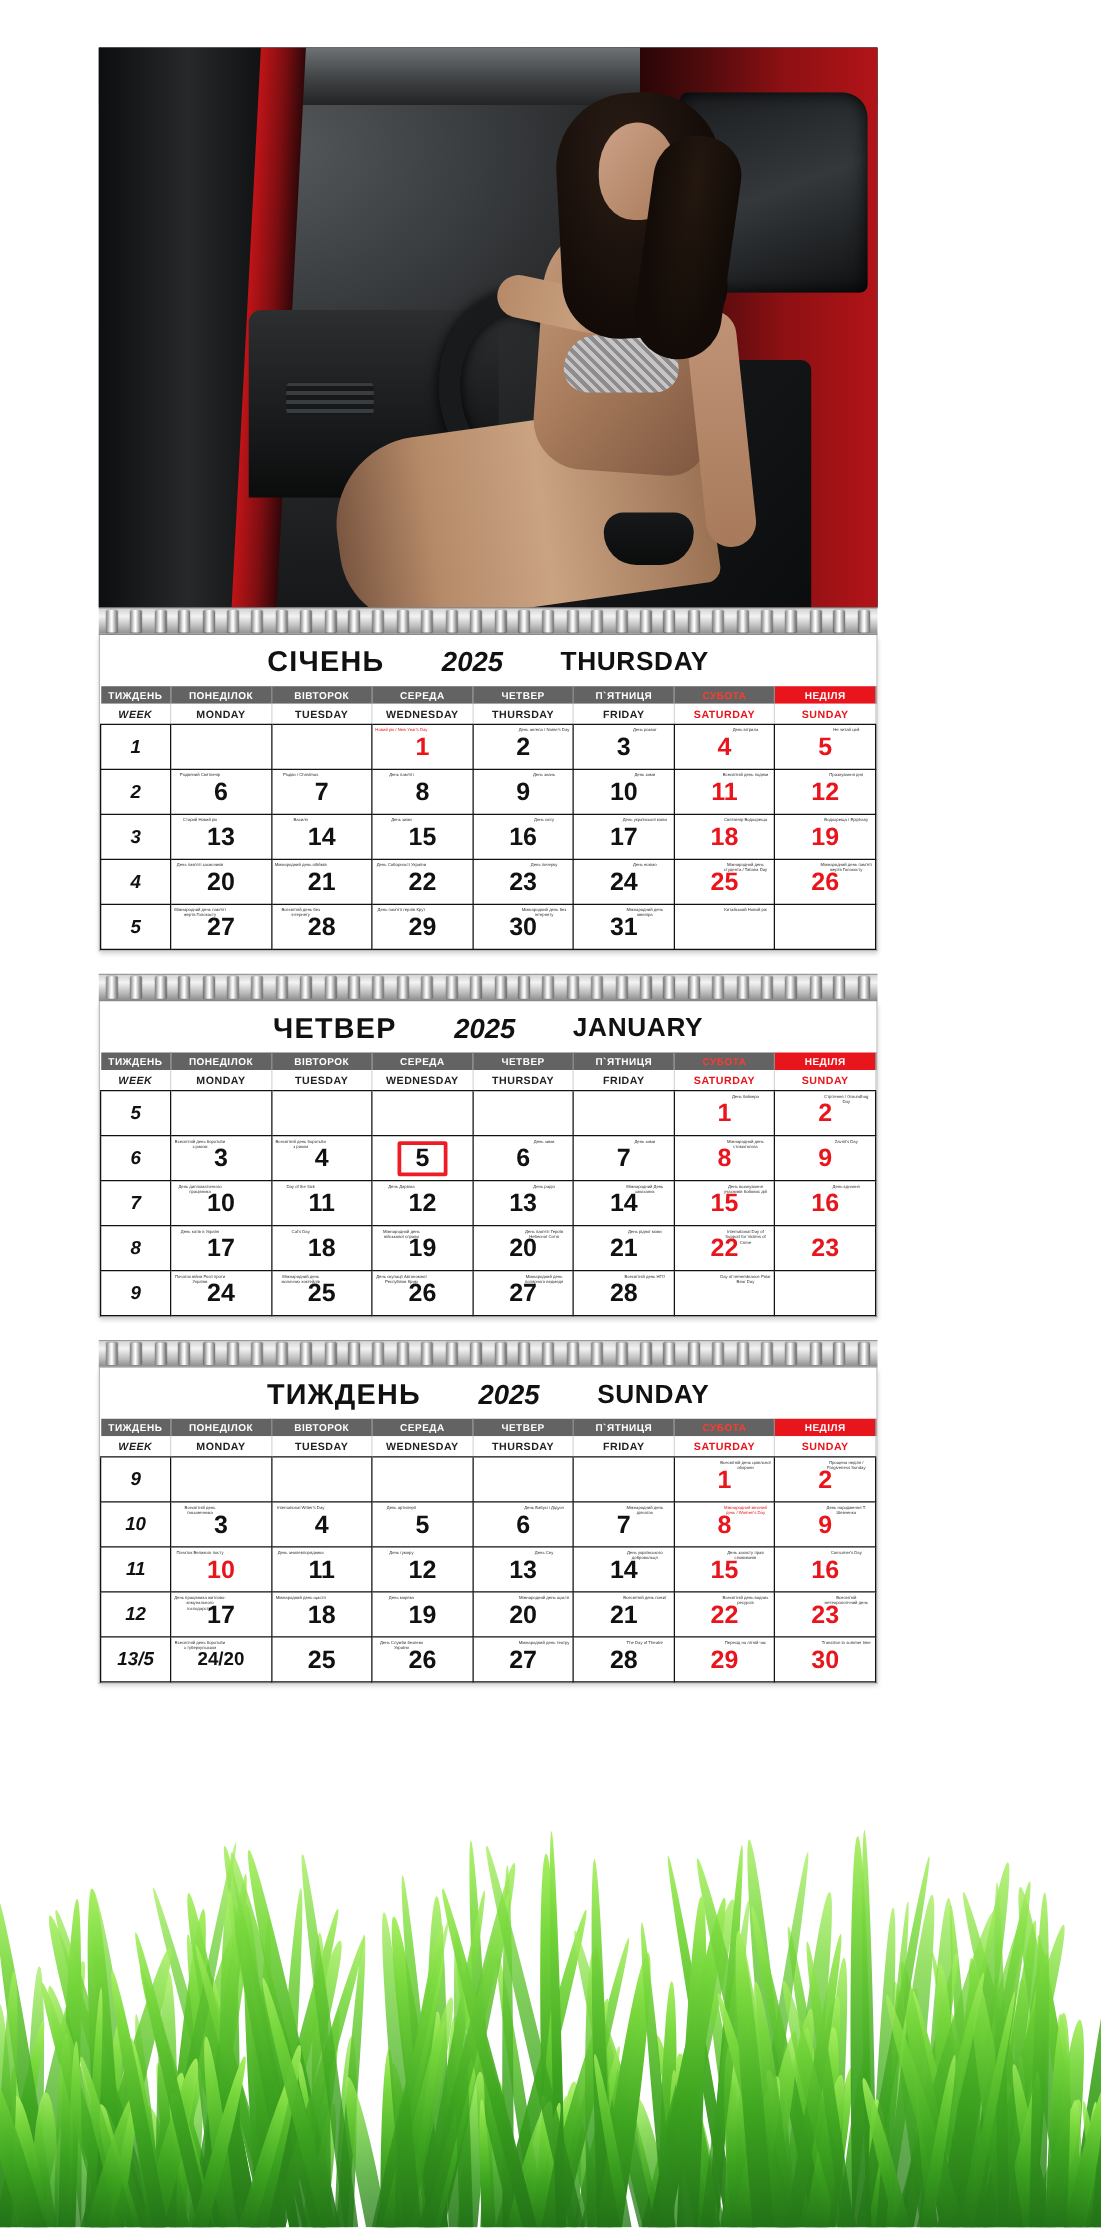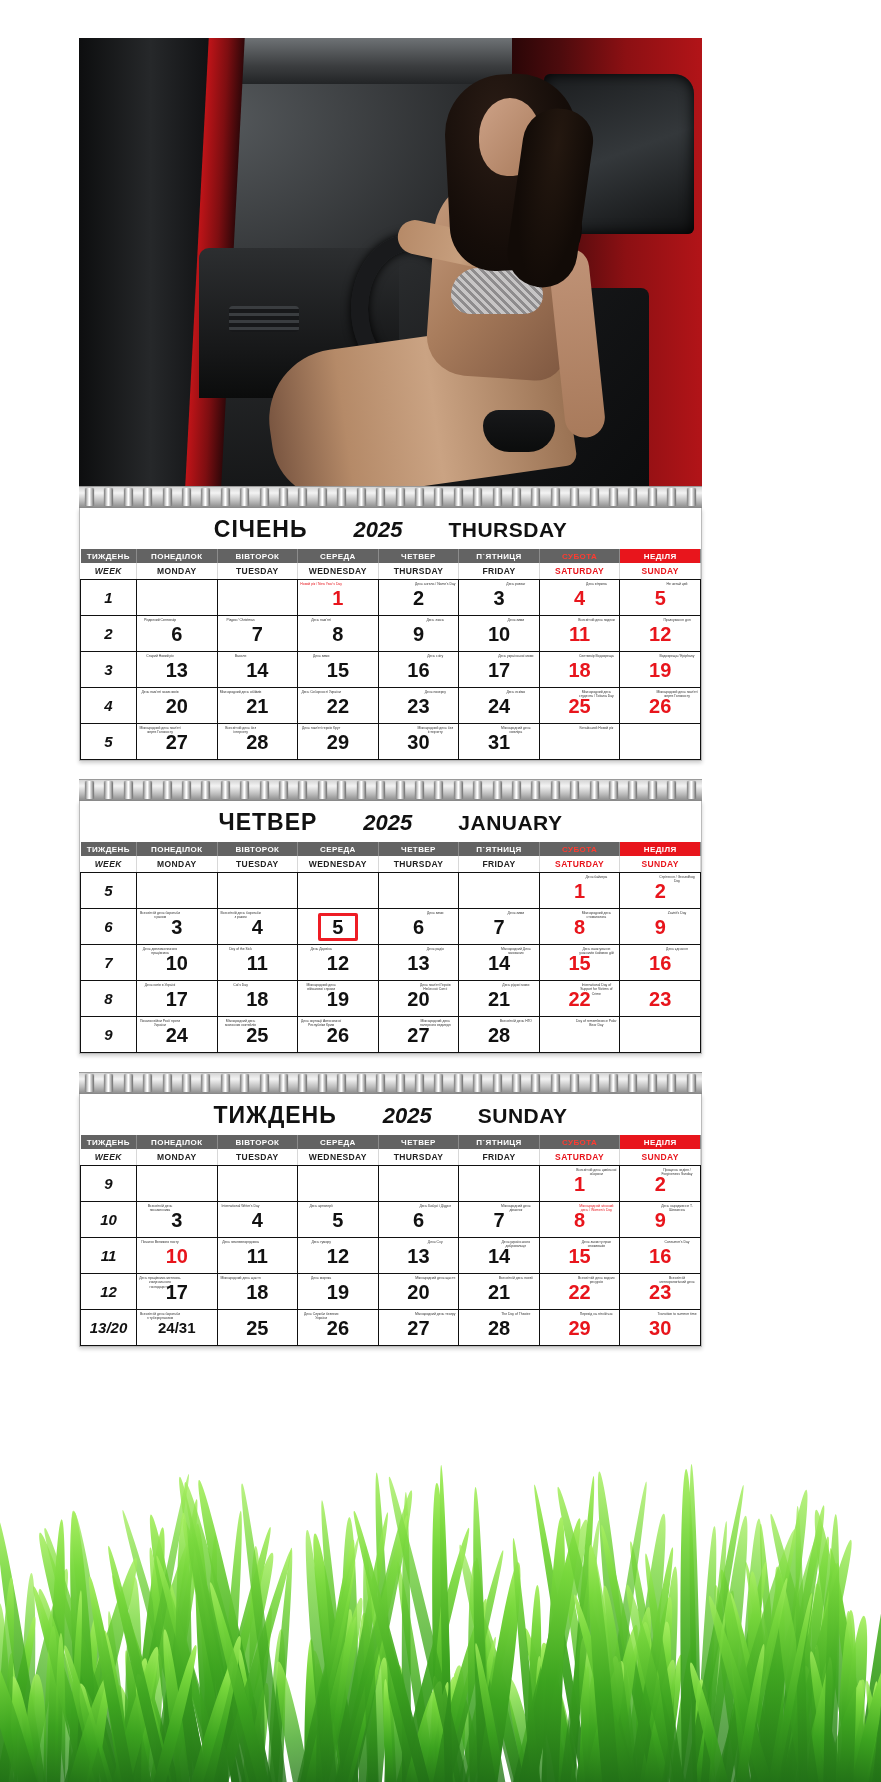--- a/index.html
+++ b/index.html
@@ -1108,25 +1108,25 @@
                   </div>
                 </td>
                 <td>
                   <div class="cell-inner">
                     <span class="note">Всесвітній метеорологічний день</span>
                     <span class="daynum red">23</span>
                   </div>
                 </td>
               </tr>
               <tr>
-                <td class="wkno">13/20</td>
+                <td class="wkno">13/5</td>
                 <td>
                   <div class="cell-inner">
                     <span class="note left">Всесвітній день боротьби з туберкульозом</span>
-                    <span class="daynum small">24/31</span>
+                    <span class="daynum small">24/20</span>
                   </div>
                 </td>
                 <td>
                   <div class="cell-inner">
                     <span class="daynum">25</span>
                   </div>
                 </td>
                 <td>
                   <div class="cell-inner">
                     <span class="note left">День Служби безпеки України</span>

